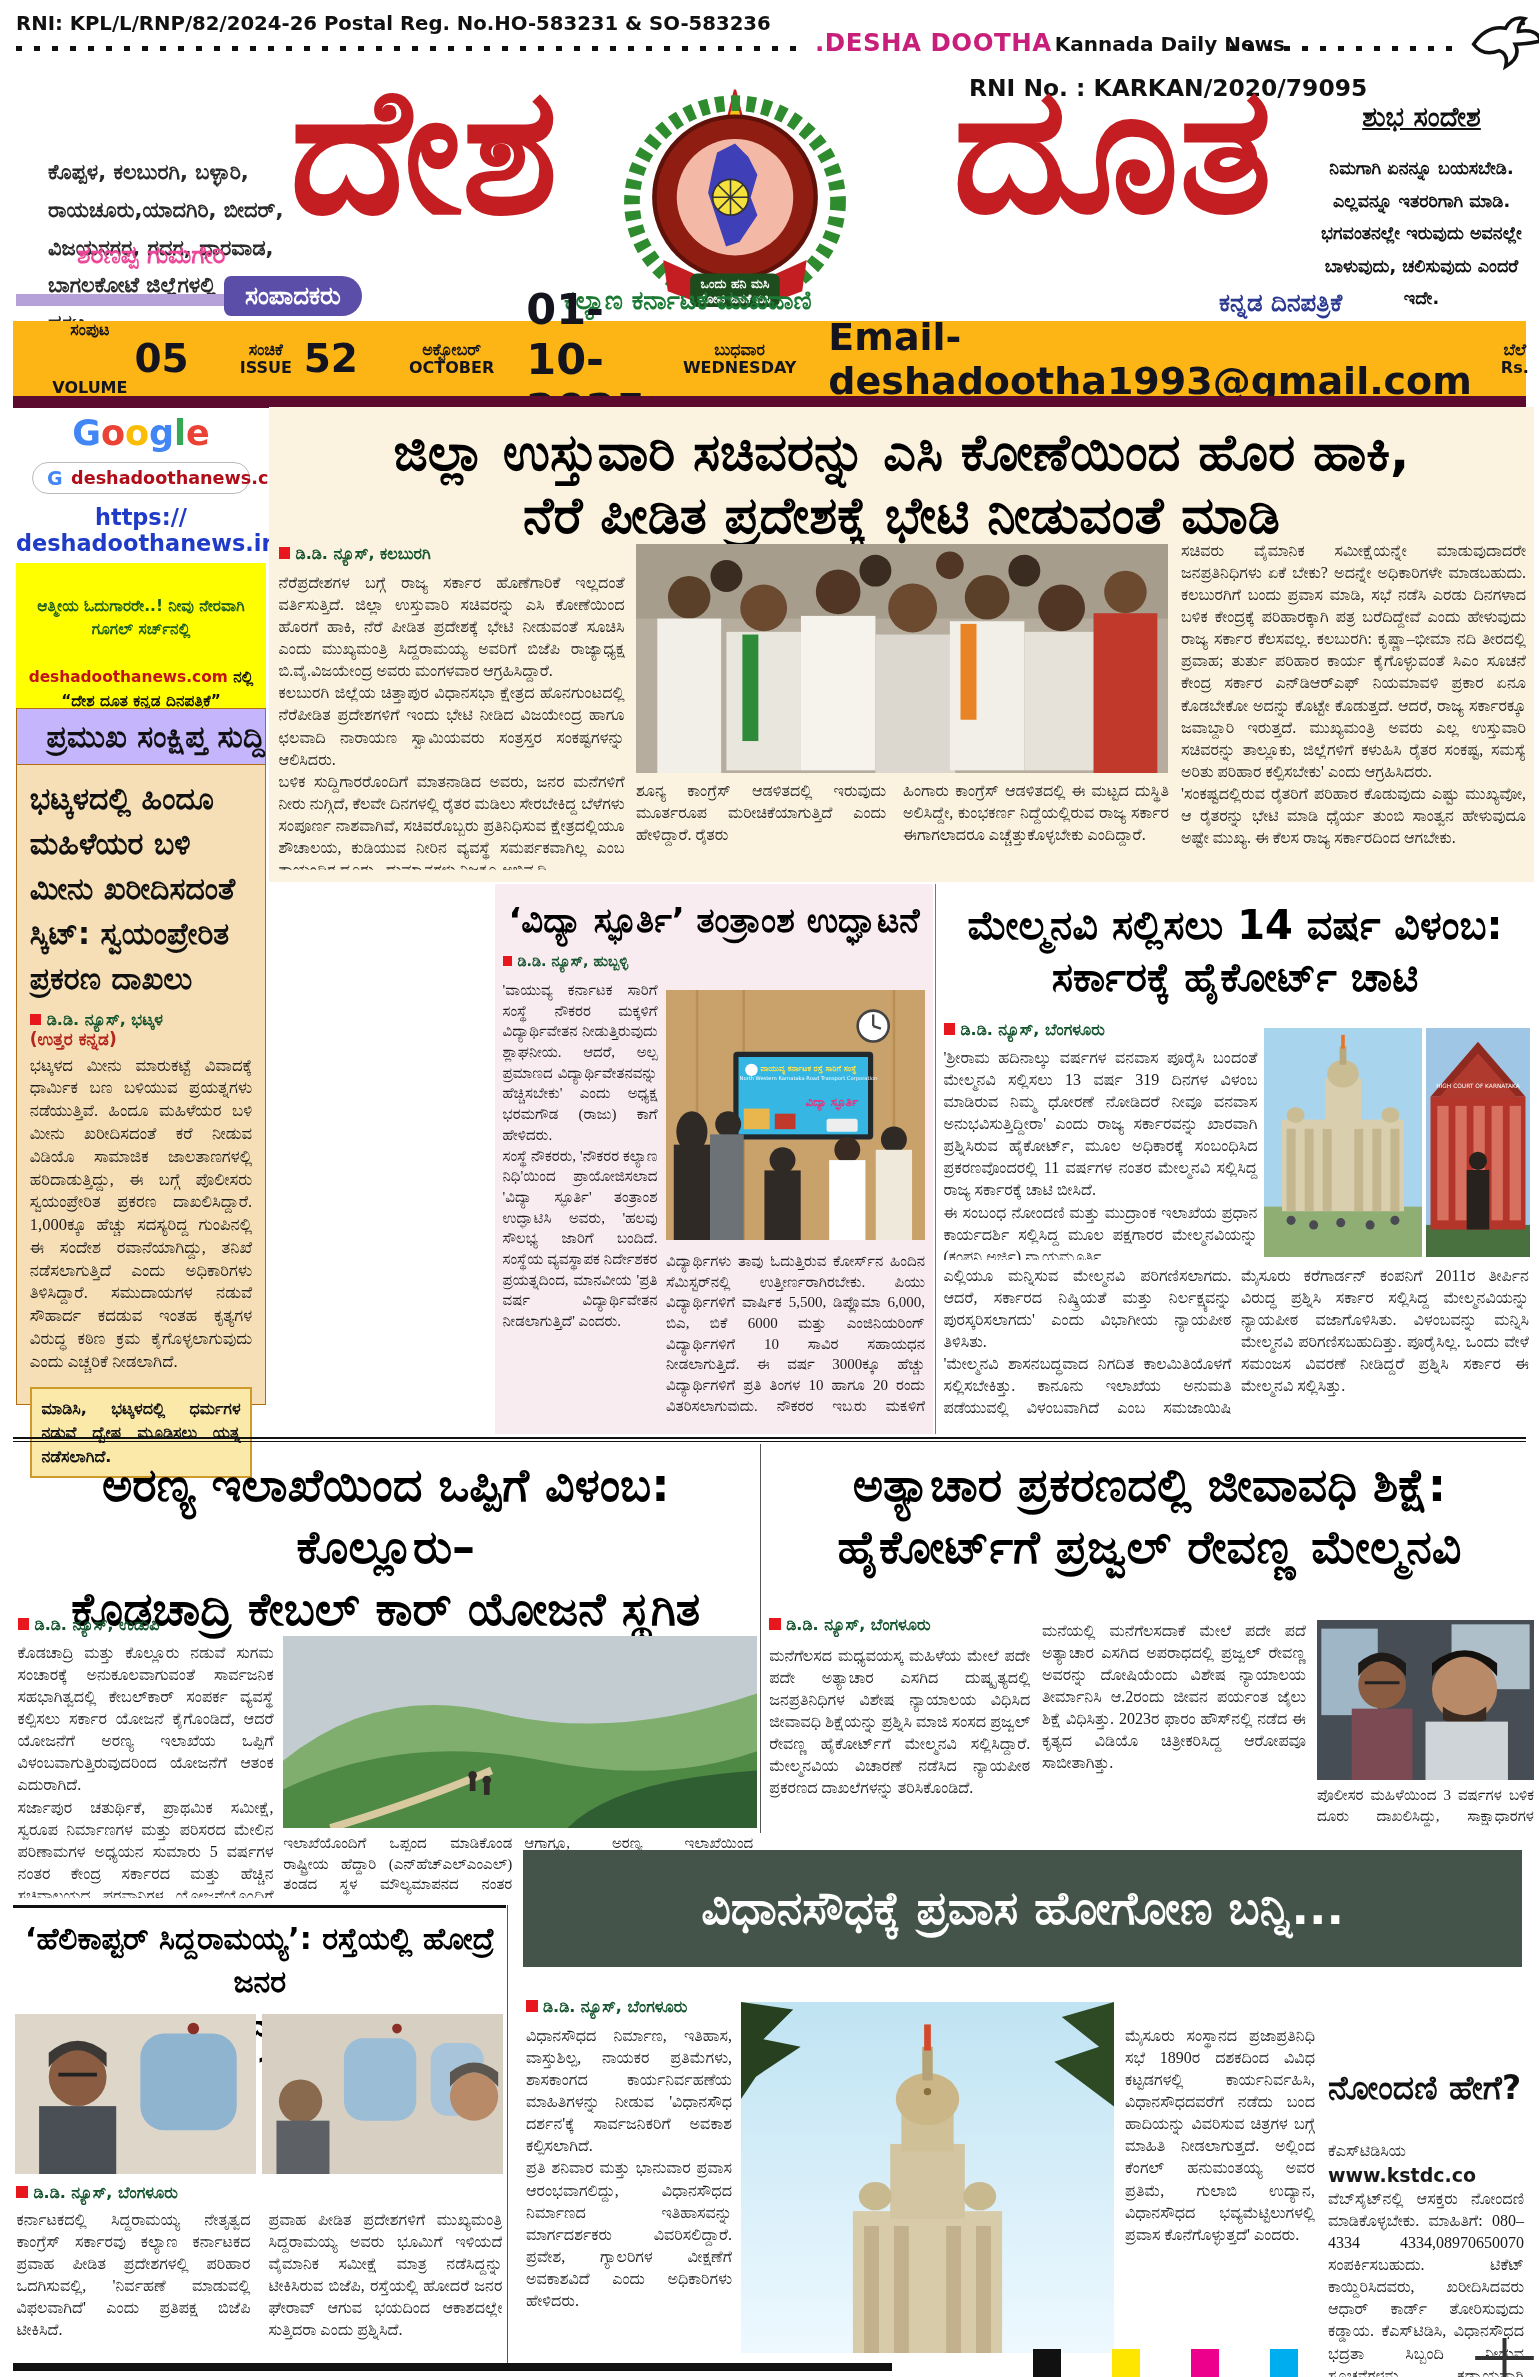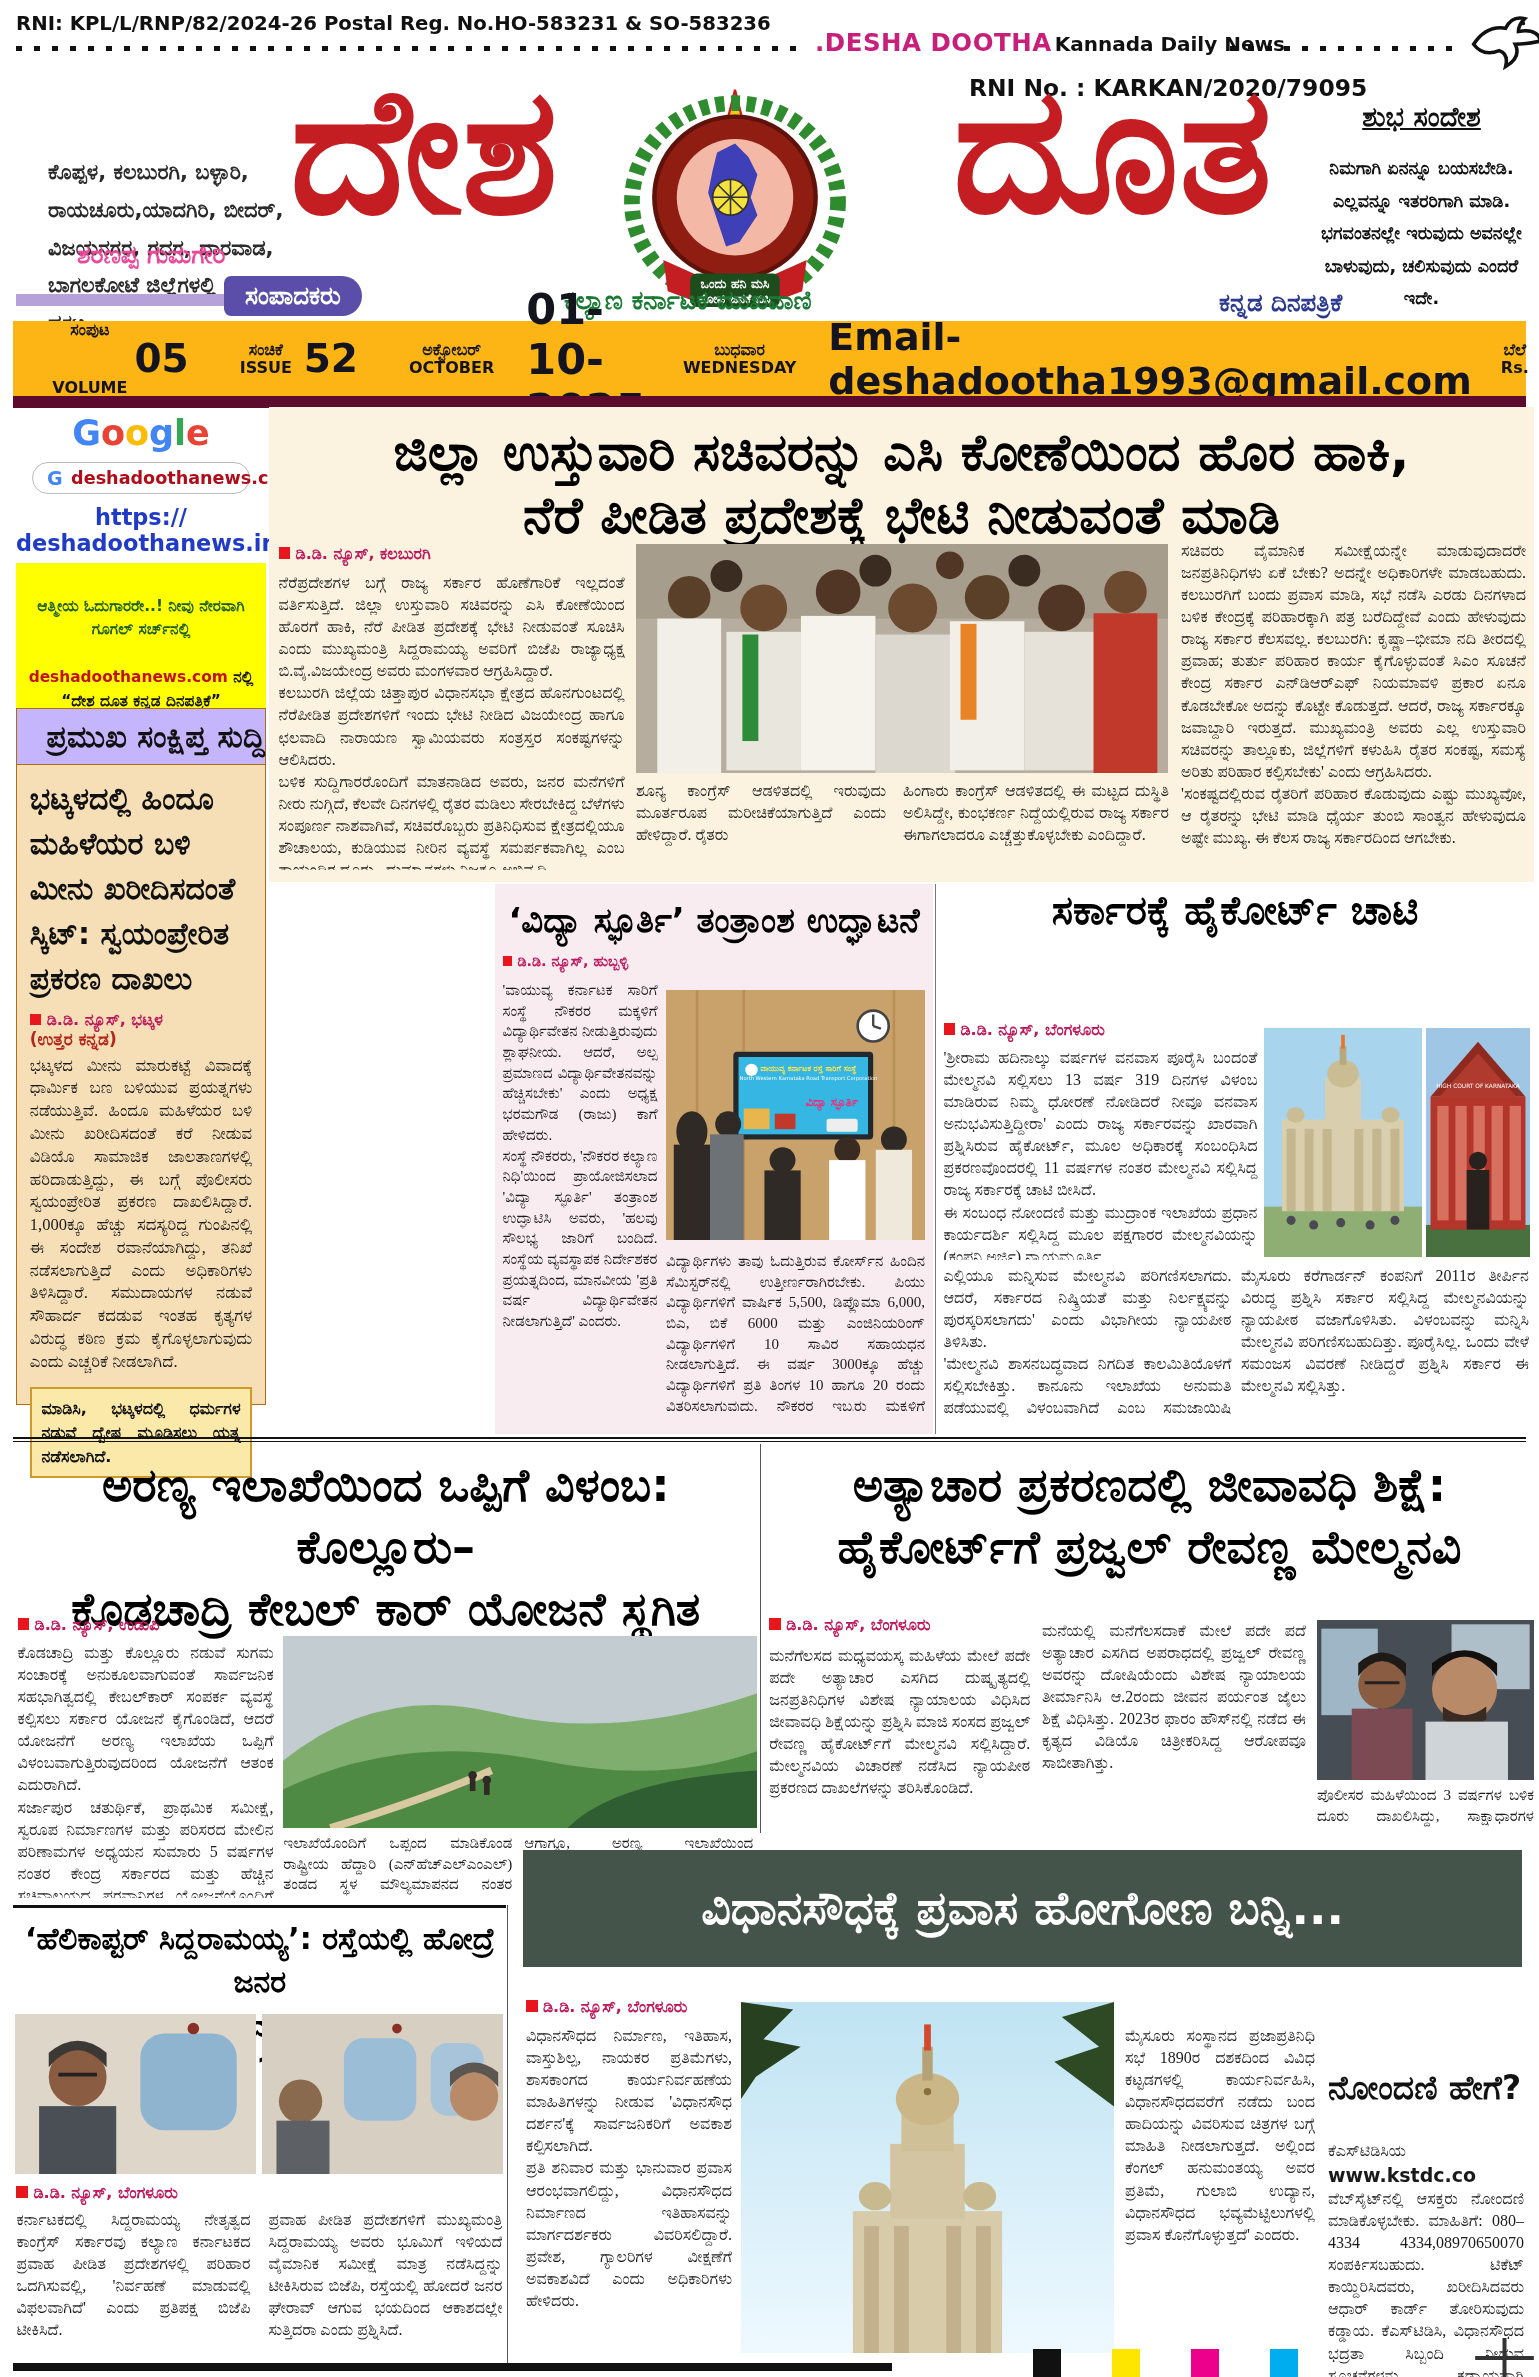--- a/index.html
+++ b/index.html
@@ -1,20 +1,20 @@
 <!DOCTYPE html>
 <html style="font-size:8.5px"><head>
 <meta charset="utf-8">
 <style>
   html,body{margin:0;padding:0;background:#fff;}
   #page{position:relative;width:1540px;height:2377px;background:#fff;overflow:hidden;
         font-family:"Liberation Serif", serif;color:#111;}
   .abs{position:absolute;}
   .bt{font-size:16px;line-height:1.38;text-align:justify;white-space:pre-line;color:#1a1a1a;}
-  .byline{font-weight:bold;color:#be185d;font-size:16px;font-family:"DejaVu Sans",sans-serif;}
+  .byline{font-weight:bold;color:#14532d;font-size:16px;font-family:"DejaVu Sans",sans-serif;}
   .byline .sq{display:inline-block;width:11.7px;height:11.7px;background:#e8161d;margin-right:5.3px;}
   .hl{font-family:"DejaVu Sans",sans-serif;font-weight:bold;color:#000;text-align:center;}
   .rule-v{position:absolute;width:1.1px;background:#555;}
   
   #topbar{top:11.7px;left:16px;right:16px;height:64px;}
   .rni{font-family:"DejaVu Sans",sans-serif;font-weight:bold;font-size:19.7px;}
   .dots{height:5.3px;background:repeating-linear-gradient(90deg,#111 0 6.4px,transparent 6.4px 18px);}
   .brandline{font-family:"DejaVu Sans",sans-serif;font-weight:bold;}
   .brand-mag{color:#c81f7b;font-size:24.5px;letter-spacing:0.5px;}
   .brand-sub{color:#111;font-size:20px;}
@@ -279,20 +279,21 @@
         <circle cx="88" cy="58" r="5"></circle>
           <rect x="81" y="62" width="14" height="35" fill="#efe9dc"></rect>
         <circle cx="70" cy="62" r="5" fill="#3a2b22"></circle>
           <rect x="63" y="66" width="14" height="31" fill="#fff"></rect>
       </g>
     </svg>
     <div class="bt abs" style="top:367px;left:171px;width:259px;height:160px;overflow:hidden;font-size:15px;">ವಿದ್ಯಾರ್ಥಿಗಳು ತಾವು ಓದುತ್ತಿರುವ ಕೋರ್ಸ್‌ನ ಹಿಂದಿನ ಸೆಮಿಸ್ಟರ್‌ನಲ್ಲಿ ಉತ್ತೀರ್ಣರಾಗಿರಬೇಕು. ಪಿಯು ವಿದ್ಯಾರ್ಥಿಗಳಿಗೆ ವಾರ್ಷಿಕ 5,500, ಡಿಪ್ಲೊಮಾ 6,000, ಬಿಎ, ಬಿಕೆ 6000 ಮತ್ತು ಎಂಜಿನಿಯರಿಂಗ್ ವಿದ್ಯಾರ್ಥಿಗಳಿಗೆ 10 ಸಾವಿರ ಸಹಾಯಧನ ನೀಡಲಾಗುತ್ತಿದೆ. ಈ ವರ್ಷ 3000ಕ್ಕೂ ಹೆಚ್ಚು ವಿದ್ಯಾರ್ಥಿಗಳಿಗೆ ಪ್ರತಿ ತಿಂಗಳ 10 ಹಾಗೂ 20 ರಂದು ವಿತರಿಸಲಾಗುವುದು. ನೌಕರರ ಇಬ್ಬರು ಮಕ್ಕಳಿಗೆ ವಿದ್ಯಾರ್ಥಿವೇತನ ನೀಡಲಾಗುತ್ತಿದೆ. ಪ್ರತಿ ವರ್ಷ 4 ಲಕ್ಷ ರೂ. ವಂತಿಗೆ ಸಂಗ್ರಹವಾಗುತ್ತದೆ.</div>
   </div>
 
   <div class="abs" id="hcart">
+    <div class="hl" style="font-size:40px;line-height:1.3;margin-top:15px;">ಮೇಲ್ಮನವಿ ಸಲ್ಲಿಸಲು 14 ವರ್ಷ ವಿಳಂಬ:</div>
     <div class="hl" style="font-size:40px;line-height:1.3;">ಸರ್ಕಾರಕ್ಕೆ ಹೈಕೋರ್ಟ್ ಚಾಟಿ</div>
     <div class="byline" style="position:absolute;top:136px;left:7.5px;"><span class="sq"></span><span>ಡಿ.ಡಿ. ನ್ಯೂಸ್, ಬೆಂಗಳೂರು</span></div>
     <div class="bt abs" style="top:163px;left:7.5px;width:314px;height:213px;overflow:hidden;">'ಶ್ರೀರಾಮ ಹದಿನಾಲ್ಕು ವರ್ಷಗಳ ವನವಾಸ ಪೂರೈಸಿ ಬಂದಂತೆ ಮೇಲ್ಮನವಿ ಸಲ್ಲಿಸಲು 13 ವರ್ಷ 319 ದಿನಗಳ ವಿಳಂಬ ಮಾಡಿರುವ ನಿಮ್ಮ ಧೋರಣೆ ನೋಡಿದರೆ ನೀವೂ ವನವಾಸ ಅನುಭವಿಸುತ್ತಿದ್ದೀರಾ' ಎಂದು ರಾಜ್ಯ ಸರ್ಕಾರವನ್ನು ಖಾರವಾಗಿ ಪ್ರಶ್ನಿಸಿರುವ ಹೈಕೋರ್ಟ್, ಮೂಲ ಅಧಿಕಾರಕ್ಕೆ ಸಂಬಂಧಿಸಿದ ಪ್ರಕರಣವೊಂದರಲ್ಲಿ 11 ವರ್ಷಗಳ ನಂತರ ಮೇಲ್ಮನವಿ ಸಲ್ಲಿಸಿದ್ದ ರಾಜ್ಯ ಸರ್ಕಾರಕ್ಕೆ ಚಾಟಿ ಬೀಸಿದೆ.
 ಈ ಸಂಬಂಧ ನೋಂದಣಿ ಮತ್ತು ಮುದ್ರಾಂಕ ಇಲಾಖೆಯ ಪ್ರಧಾನ ಕಾರ್ಯದರ್ಶಿ ಸಲ್ಲಿಸಿದ್ದ ಮೂಲ ಪಕ್ಷಗಾರರ ಮೇಲ್ಮನವಿಯನ್ನು (ಕಂಪನಿ ಅರ್ಜಿ) ನ್ಯಾಯಮೂರ್ತಿ</div>
 
     <svg class="abs photo" style="top:144px;left:328px;" width="158" height="229" viewBox="0 0 70 100" preserveAspectRatio="none">
       <rect width="70" height="100" fill="#a8d4ee"></rect>
       <rect x="0" y="78" width="70" height="22" fill="#8fae74"></rect>
       <rect x="8" y="40" width="54" height="40" fill="#d9cfae"></rect>
       <g fill="#c4b78f">

